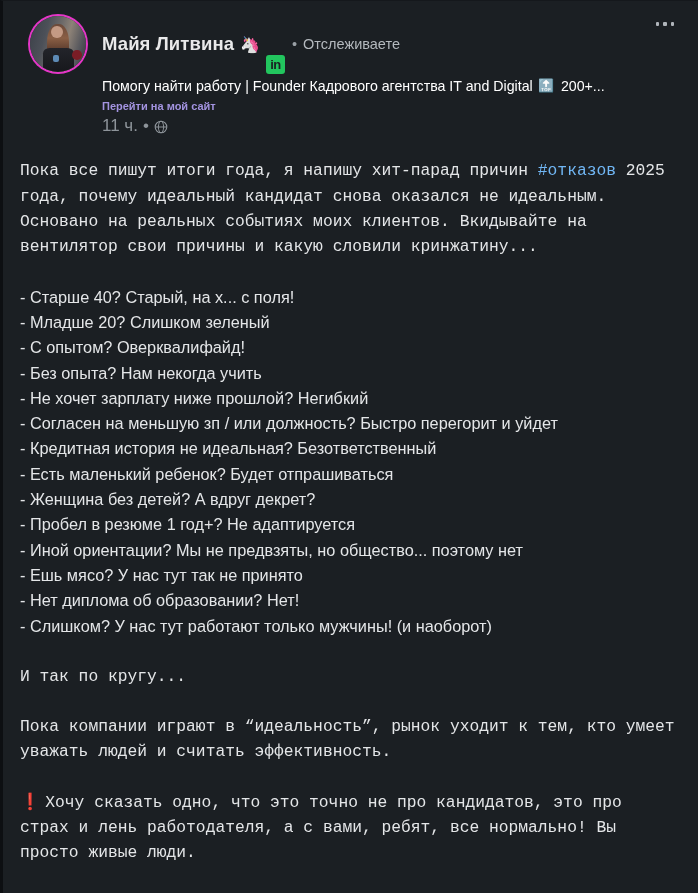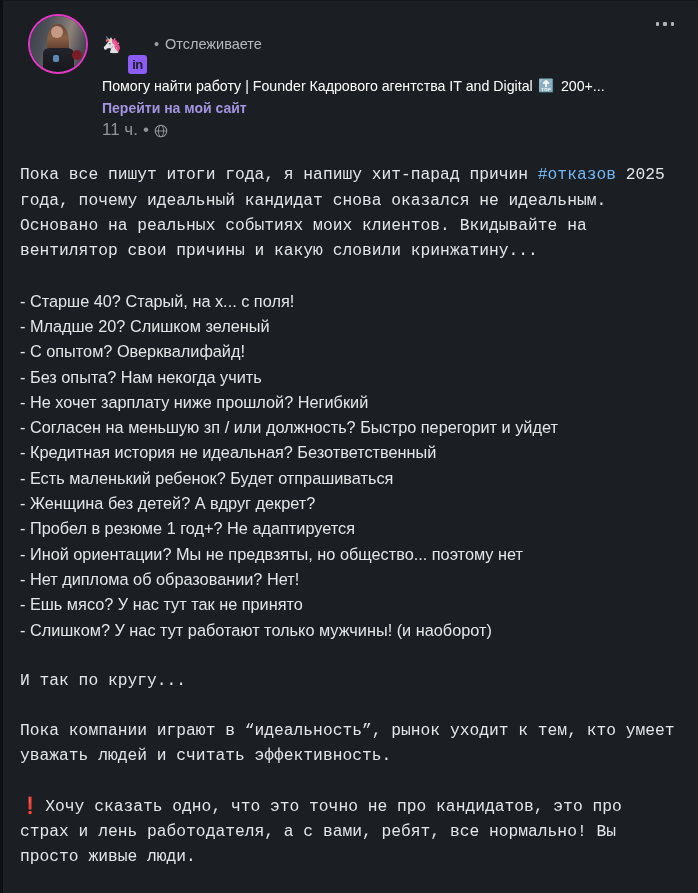--- a/index.html
+++ b/index.html
@@ -116,21 +116,21 @@
     font-size: 16px;
     line-height: 1;
     display: inline-block;
   }
 
   .li-badge {
     display: inline-flex;
     align-items: center;
     justify-content: center;
     width: 19px; height: 19px;
-    background: #8b5cf6;
+    background: #22c55e;
     border-radius: 3px;
     color: #1b1f23;
     font-size: 13px;
     font-weight: bold;
     line-height: 1;
     font-family: "Liberation Sans", sans-serif;
     letter-spacing: -0.5px;
     margin-top: 40px;
   }
 
@@ -153,21 +153,21 @@
     overflow: hidden;
     display: flex;
     align-items: center;
     gap: 6px;
   }
   .headline .emoji-top { font-size: 13px; }
 
   .profile-link {
     display: block;
     margin-top: 5px;
-    font-size: 14px;
+    font-size: 11px;
     font-weight: bold;
     color: #a393e0;
     cursor: pointer;
   }
 
   .meta-row {
     margin-top: 4px;
     display: flex;
     align-items: center;
     gap: 5px;
@@ -240,20 +240,21 @@
         <div class="photo-face"></div>
         <div class="photo-body"></div>
         <div class="photo-accent"></div>
         <div class="photo-accent2"></div>
       </div>
     </div>
 
     <div class="header-text">
 
       <div class="name-row">
+        <span class="author-name">Майя Литвина</span>
         <span class="emoji-unicorn">🦄</span>
         <span class="li-badge">in</span>
         <span class="follow-sep">•</span>
         <span class="follow-state">Отслеживаете</span>
       </div>
 
       <div class="headline">
         <span>Помогу найти работу | Founder Кадрового агентства IT and Digital</span>
         <span class="emoji-top">🔝</span>
         <span>200+...</span>
@@ -293,22 +294,22 @@
     <div class="list-line">- Младше 20? Слишком зеленый</div>
     <div class="list-line">- С опытом? Оверквалифайд!</div>
     <div class="list-line">- Без опыта? Нам некогда учить</div>
     <div class="list-line">- Не хочет зарплату ниже прошлой? Негибкий</div>
     <div class="list-line">- Согласен на меньшую зп / или должность? Быстро перегорит и уйдет</div>
     <div class="list-line">- Кредитная история не идеальная? Безответственный</div>
     <div class="list-line">- Есть маленький ребенок? Будет отпрашиваться</div>
     <div class="list-line">- Женщина без детей? А вдруг декрет?</div>
     <div class="list-line">- Пробел в резюме 1 год+? Не адаптируется</div>
     <div class="list-line">- Иной ориентации? Мы не предвзяты, но общество... поэтому нет</div>
+    <div class="list-line">- Ешь мясо? У нас тут так не принято</div>
     <div class="list-line">- Нет диплома об образовании? Нет!</div>
-    <div class="list-line">- Ешь мясо? У нас тут так не принято</div>
     <div class="list-line">- Слишком? У нас тут работают только мужчины! (и наоборот)</div>
 
     <div class="spacer"></div>
 
     <p class="para">И так по кругу...</p>
 
     <div class="spacer"></div>
 
     <p class="para">Пока компании играют в “идеальность”, рынок уходит к тем, кто умеет уважать людей и считать эффективность.</p>
 

